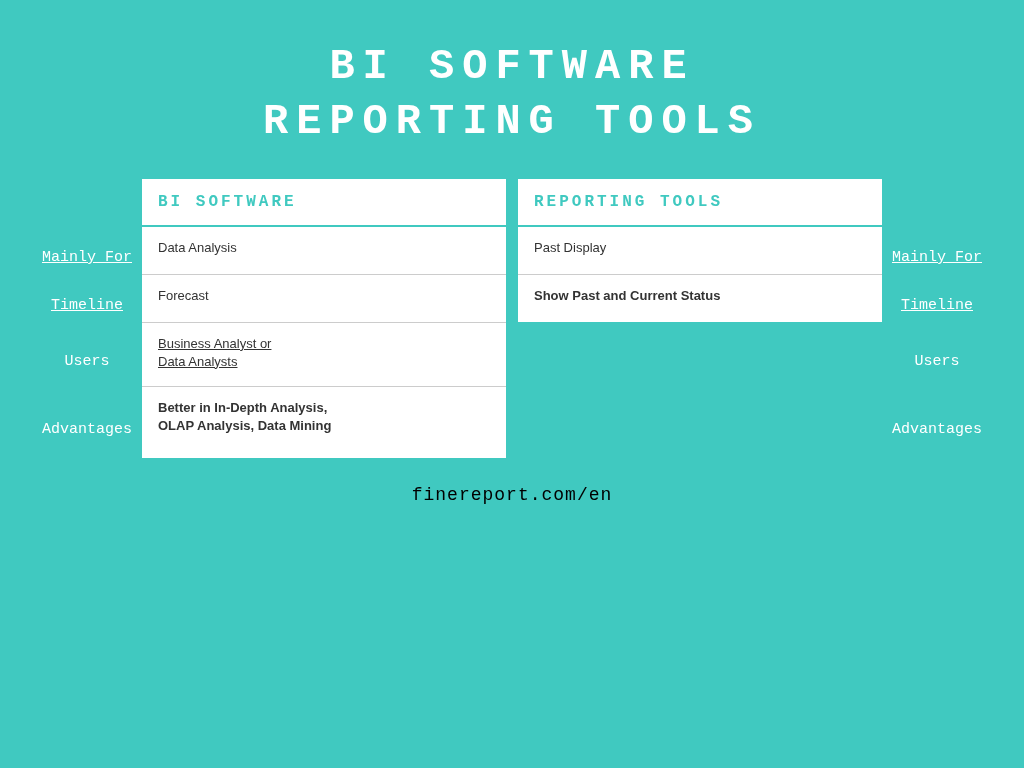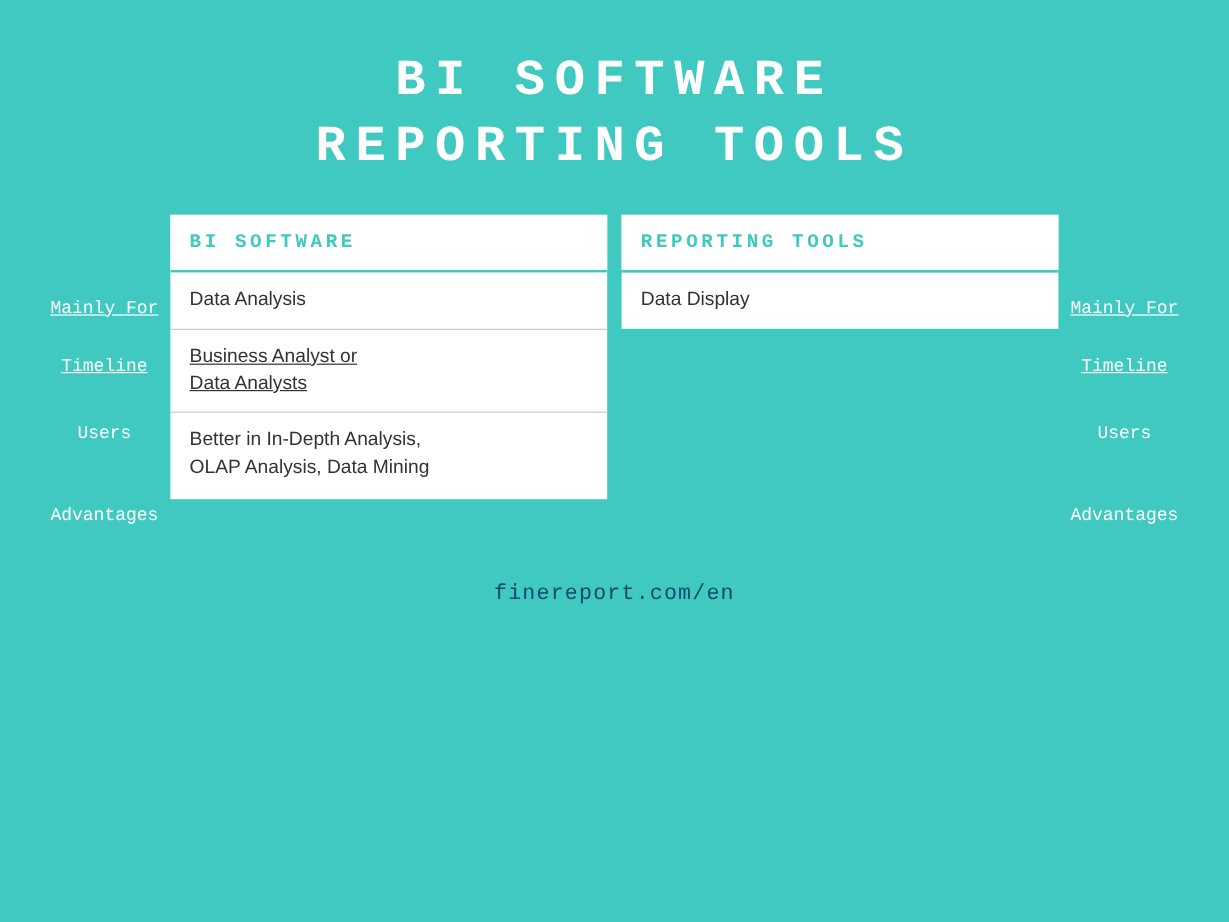--- a/index.html
+++ b/index.html
@@ -73,29 +73,30 @@
       letter-spacing: 3px;
       text-transform: uppercase;
       padding: 14px 16px;
       text-align: left;
       border-bottom: 2px solid #40C9C0;
     }
 
     .comparison-table td {
       padding: 12px 16px;
       font-family: Arial, Helvetica, sans-serif;
-      font-size: 16px;
+      font-size: 13px;
       color: #333;
       border-bottom: 1px solid #ccc;
       vertical-align: top;
       line-height: 1.4;
     }
 
     .comparison-table tr:last-child td {
       border-bottom: none;
+      font-weight: bold;
     }
 
     .table-gap {
       width: 12px;
       flex-shrink: 0;
     }
 
     .right-side-labels {
       display: flex;
       flex-direction: column;
@@ -113,21 +114,21 @@
       font-size: 15px;
       display: flex;
       align-items: center;
       justify-content: center;
       text-align: center;
       padding: 0 8px;
     }
 
     .footer {
       margin-top: 20px;
-      color: #0c4a6e;
+      color: #000000;
       font-family: 'Courier New', Courier, monospace;
       font-size: 18px;
       letter-spacing: 1px;
     }
 
     
     .row-mainly-for td { height: 48px; }
     .row-timeline td { height: 48px; }
     .row-users td { height: 64px; text-decoration: underline; }
     .row-advantages td { height: 72px; }
@@ -158,40 +159,46 @@
   <table class="comparison-table">
     <thead>
       <tr>
         <th>BI  SOFTWARE</th>
       </tr>
     </thead>
     <tbody>
       <tr class="row-mainly-for">
         <td>Data Analysis</td>
       </tr>
+      <tr class="row-timeline">
+        <td>Forecast</td>
+      </tr>
       <tr class="row-users">
         <td>Business Analyst or<br>Data Analysts</td>
       </tr>
       <tr class="row-advantages">
         <td>Better in In-Depth Analysis,<br>OLAP Analysis, Data Mining</td>
       </tr>
     </tbody>
   </table>
 
   <div class="table-gap"></div>
 
   <table class="comparison-table">
     <thead>
       <tr>
         <th>REPORTING  TOOLS</th>
       </tr>
     </thead>
     <tbody>
       <tr class="row-mainly-for">
-        <td>Data Display</td>
+        <td>Past Display</td>
+      </tr>
+      <tr class="row-timeline">
+        <td>Show Past and Current Status</td>
       </tr>
     </tbody>
   </table>
 
   <div class="right-side-labels">
     <div class="right-side-label-spacer"></div>
     <div class="right-side-label mainly-for side-label">Mainly For</div>
     <div class="right-side-label timeline side-label">Timeline</div>
     <div class="right-side-label users side-label">Users</div>
     <div class="right-side-label advantages side-label">Advantages</div>

